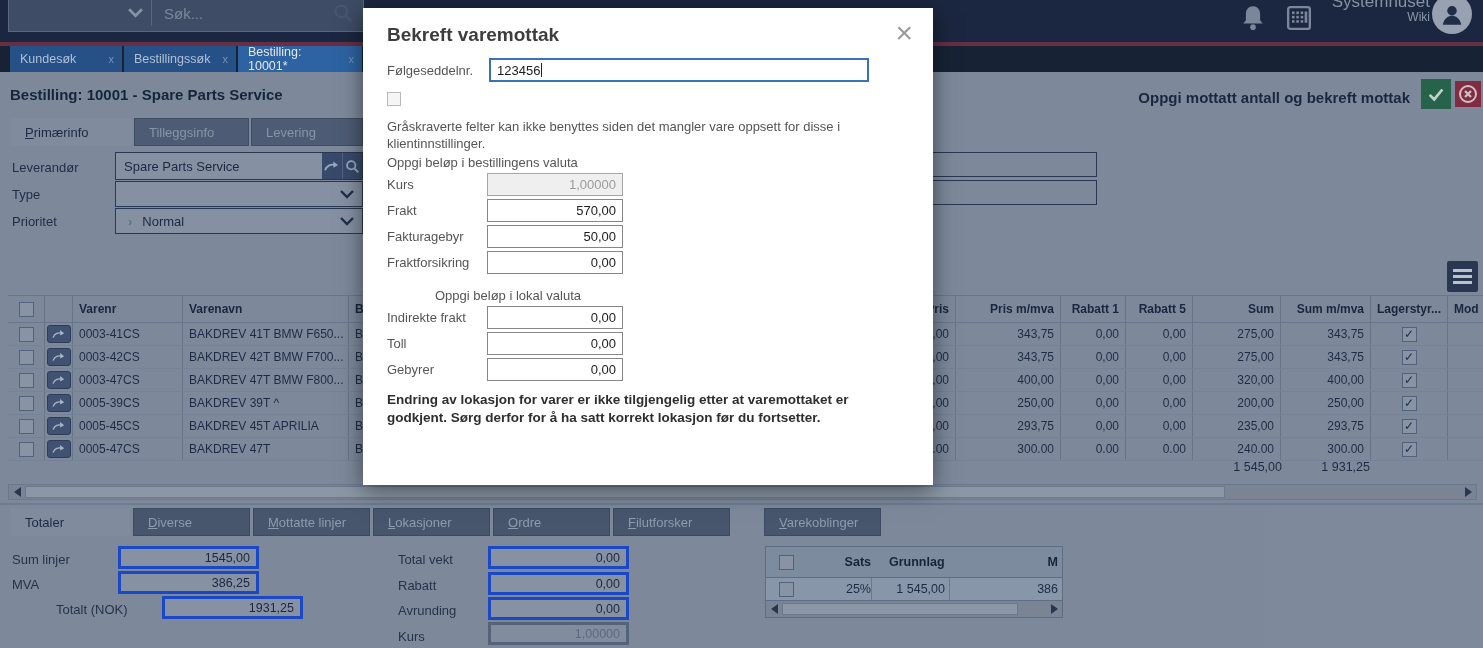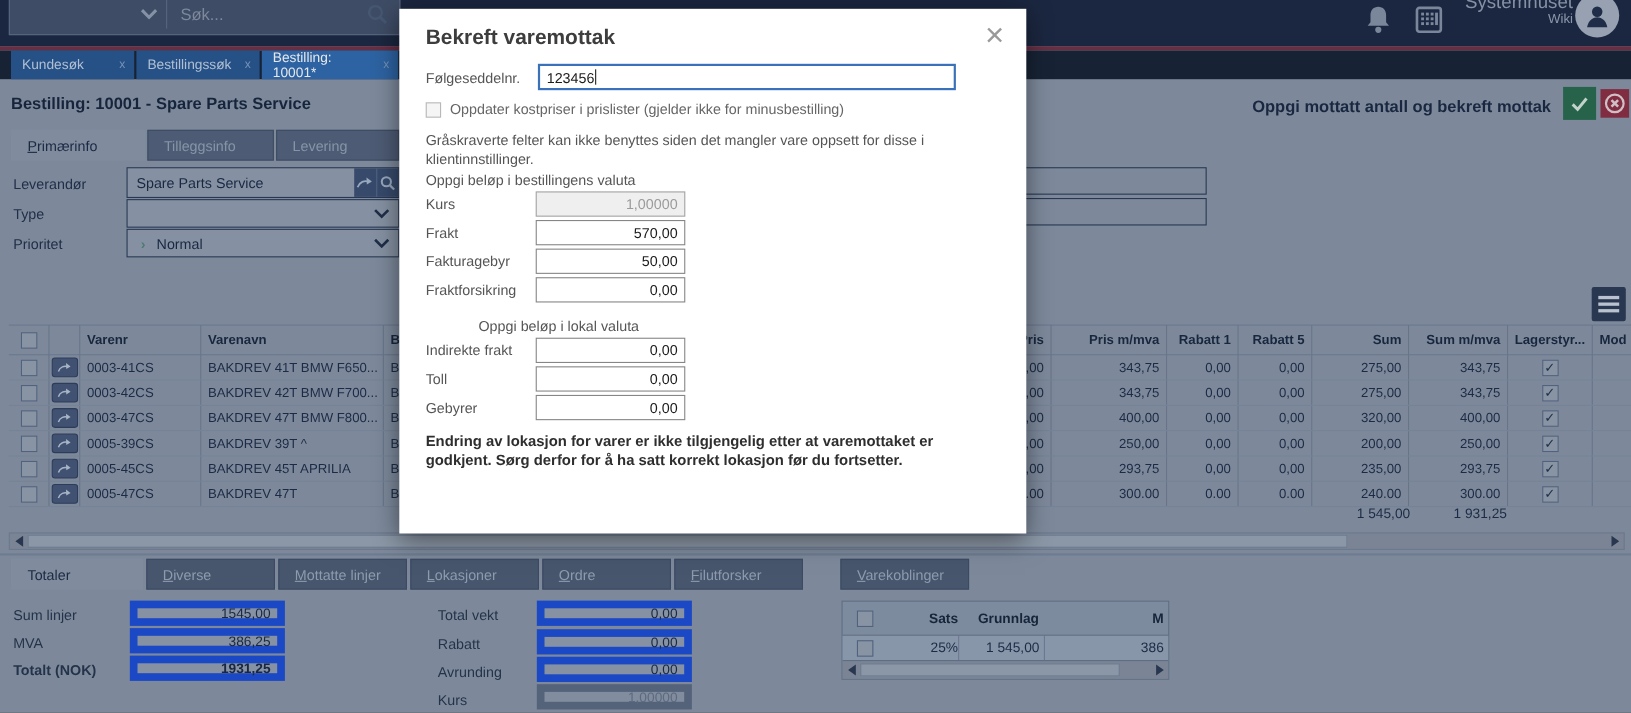--- a/index.html
+++ b/index.html
@@ -101,24 +101,24 @@
   .tri-r{width:0;height:0;border:5px solid transparent;border-left:7px solid #2c3a55;border-right:none;}
   .sc-thumb{height:12px;background:#9aa6b6;border:1px solid #76859c;box-sizing:border-box;}
 
   .panel-sep{left:0;top:503px;width:1483px;height:2px;background:#79889e;}
 
   
   .btab{top:508px;height:28px;display:flex;align-items:center;padding-left:14px;box-sizing:border-box;
         background:#4e5d76;color:#9dabbe;font-size:13px;border:1px solid #42526b;}
   .btab.active{background:#8e9aad;color:#1d2c48;border-color:#8e9aad;}
   .blabel{color:#27374f;font-size:13px;}
-  .bval{background:#95a1b3;border:7px solid #1d4ed8;box-sizing:border-box;font-size:12.5px;color:#1b2a46;
+  .bval{background:#95a1b3;border:3px solid #1d4ed8;box-sizing:border-box;font-size:12.5px;color:#1b2a46;
         display:flex;align-items:center;justify-content:flex-end;padding-right:6px;}
   .bval.disabled{color:#66748c;border-color:#5d6c85;background:#8f9bad;}
-  .bold{font-weight:bold;}
+  .bold{font-weight:normal;margin-left:44px;}
 
   
   .mva{left:765px;top:546px;width:298px;border:1px solid #68788f;box-sizing:border-box;background:#8b99ad;}
   .mva .hrow{display:flex;height:30px;align-items:center;font-weight:bold;color:#19283f;font-size:12.5px;border-bottom:1px solid #68788f;}
   .mva .drow{display:flex;height:22px;align-items:center;background:#97a5ba;font-size:12.5px;color:#1f2e4a;}
   .m-sel{width:40px;display:flex;justify-content:center;}
   .m-sats{width:65px;text-align:right;}
   .m-grl{width:78px;box-sizing:border-box;}
   .m-m{flex:1;text-align:right;padding-right:4px;box-sizing:border-box;}
   .mva .sep-r{border-right:1px solid rgba(45,60,90,.3);height:100%;display:flex;align-items:center;justify-content:flex-end;}
@@ -563,21 +563,20 @@
     <div class="m-row">
       <span class="lbl">Følgeseddelnr.</span>
       <div class="m-text-input">
         <span>123456</span>
           <span class="caret"></span>
       </div>
     </div>
 
     <div class="m-check-row">
       <span class="m-checkbox"></span>
-      <span>Oppdater kostpriser i prislister (gjelder ikke for minusbestilling)</span>
     </div>
 
     <div class="m-para">Gråskraverte felter kan ikke benyttes siden det mangler vare oppsett for disse i klientinnstillinger.</div>
 
     <div class="m-group">Oppgi beløp i bestillingens valuta</div>
     <div class="m-num-row">
       <span class="lbl">Kurs</span>
       <div class="m-num disabled">1,00000</div>
     </div>
     <div class="m-num-row">

